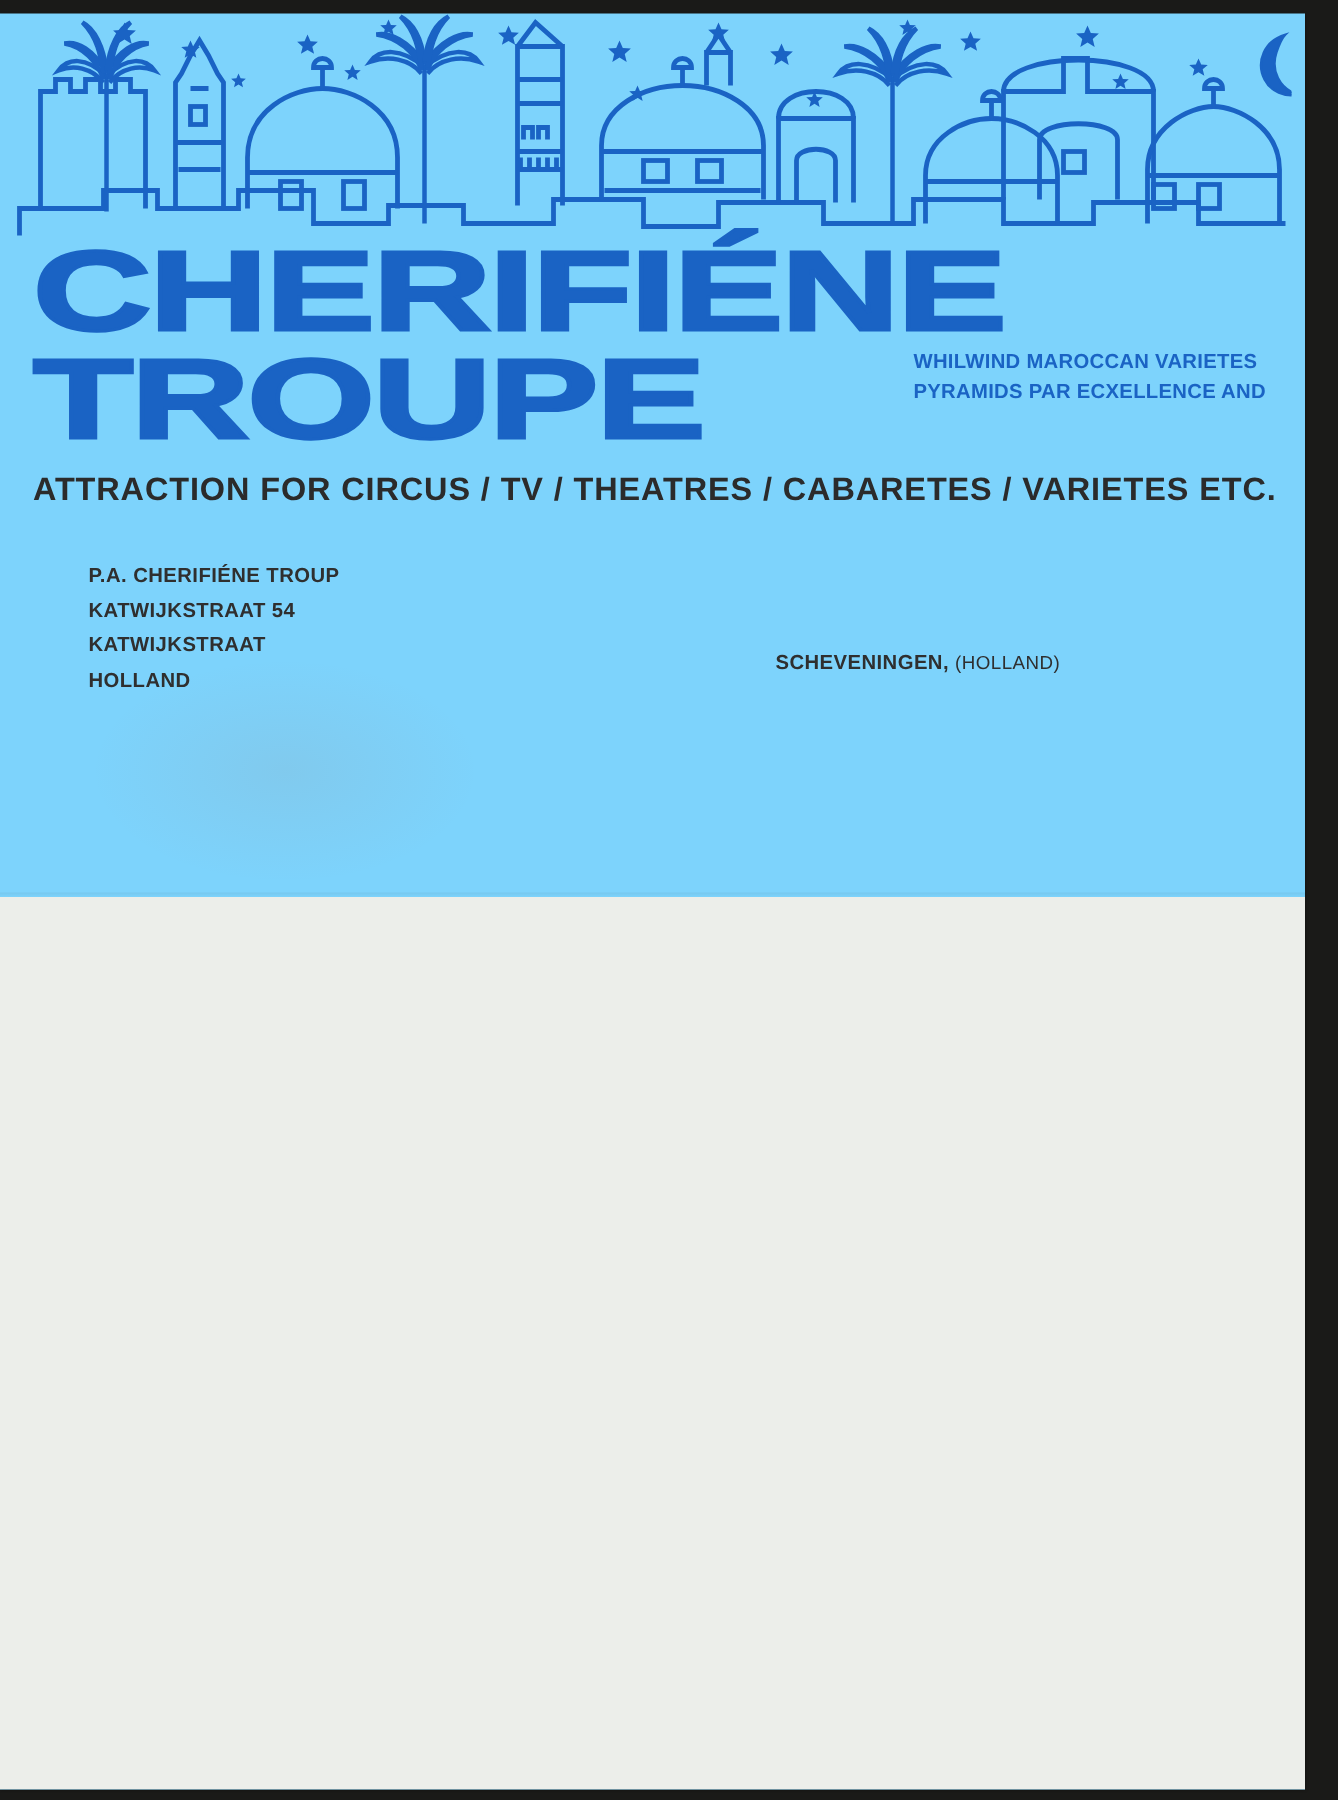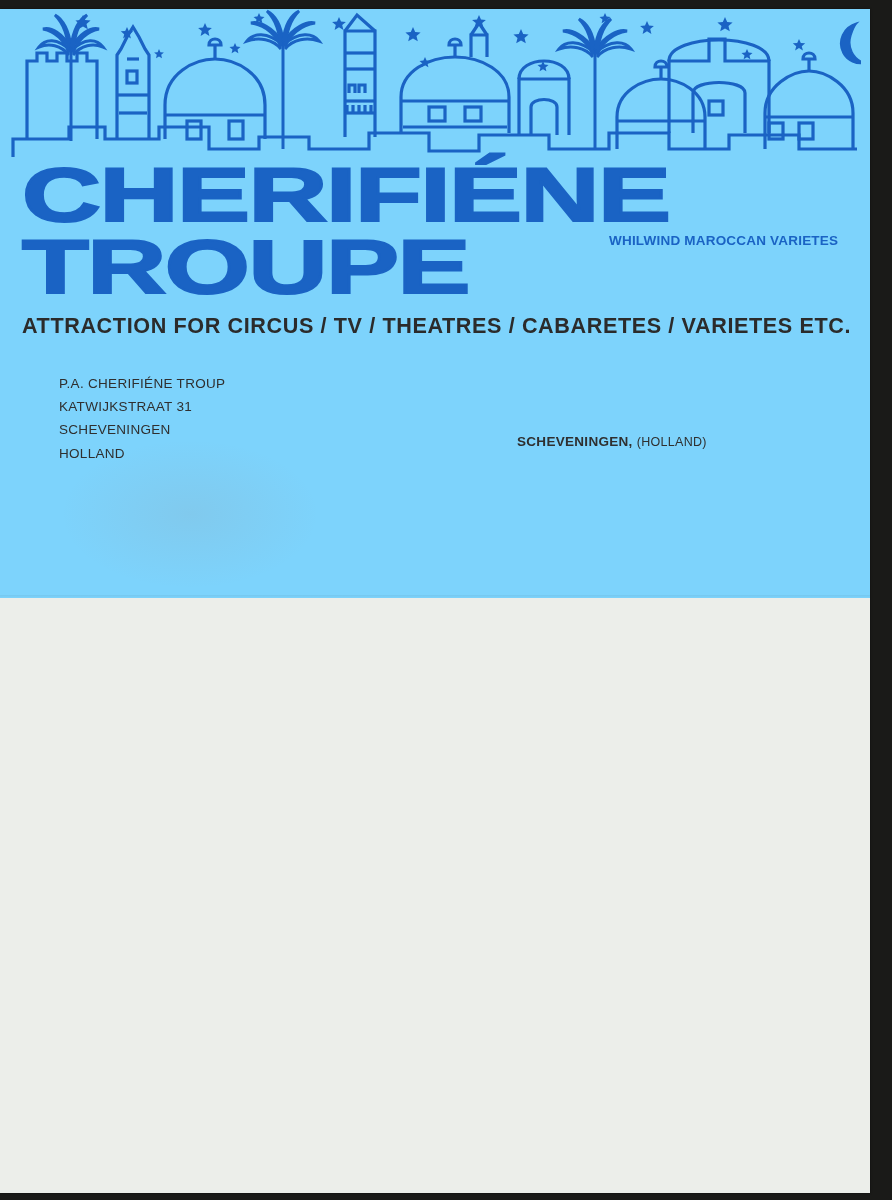--- a/index.html
+++ b/index.html
@@ -135,21 +135,21 @@
     transform-origin: left top;
   }
 
   
   .address {
     position: absolute;
     left: 59px;
     top: 363px;
     color: #2f2f2f;
     font-size: 13.5px;
-    font-weight: normal;
+    font-weight: bold;
     line-height: 1.72;
     letter-spacing: 0.3px;
   }
   .address div { white-space: nowrap; }
 
   
   .placeline {
     position: absolute;
     left: 517px;
     top: 425px;
@@ -286,28 +286,29 @@
       </svg>
     </div>
 
     <div class="wordmark">
       <div class="wm-line wm-1">CHERIFIÉNE</div>
       <div class="wm-line wm-2">TROUPE</div>
     </div>
 
     <div class="subtitle">
       <div>WHILWIND MAROCCAN VARIETES</div>
+      <div>PYRAMIDS PAR ECXELLENCE AND</div>
     </div>
 
     <div class="attraction">ATTRACTION FOR CIRCUS / TV / THEATRES / CABARETES / VARIETES ETC.</div>
 
     <div class="address">
       <div>P.A. CHERIFIÉNE TROUP</div>
-      <div>KATWIJKSTRAAT 31</div>
-      <div>SCHEVENINGEN</div>
+      <div>KATWIJKSTRAAT 54</div>
+      <div>KATWIJKSTRAAT</div>
       <div>HOLLAND</div>
     </div>
 
     <div class="placeline">
       <span class="city">SCHEVENINGEN,</span>
       <span class="country">(HOLLAND)</span>
     </div>
 
     <div class="ghost-stamp"></div>
     <div class="fold-band"></div>

